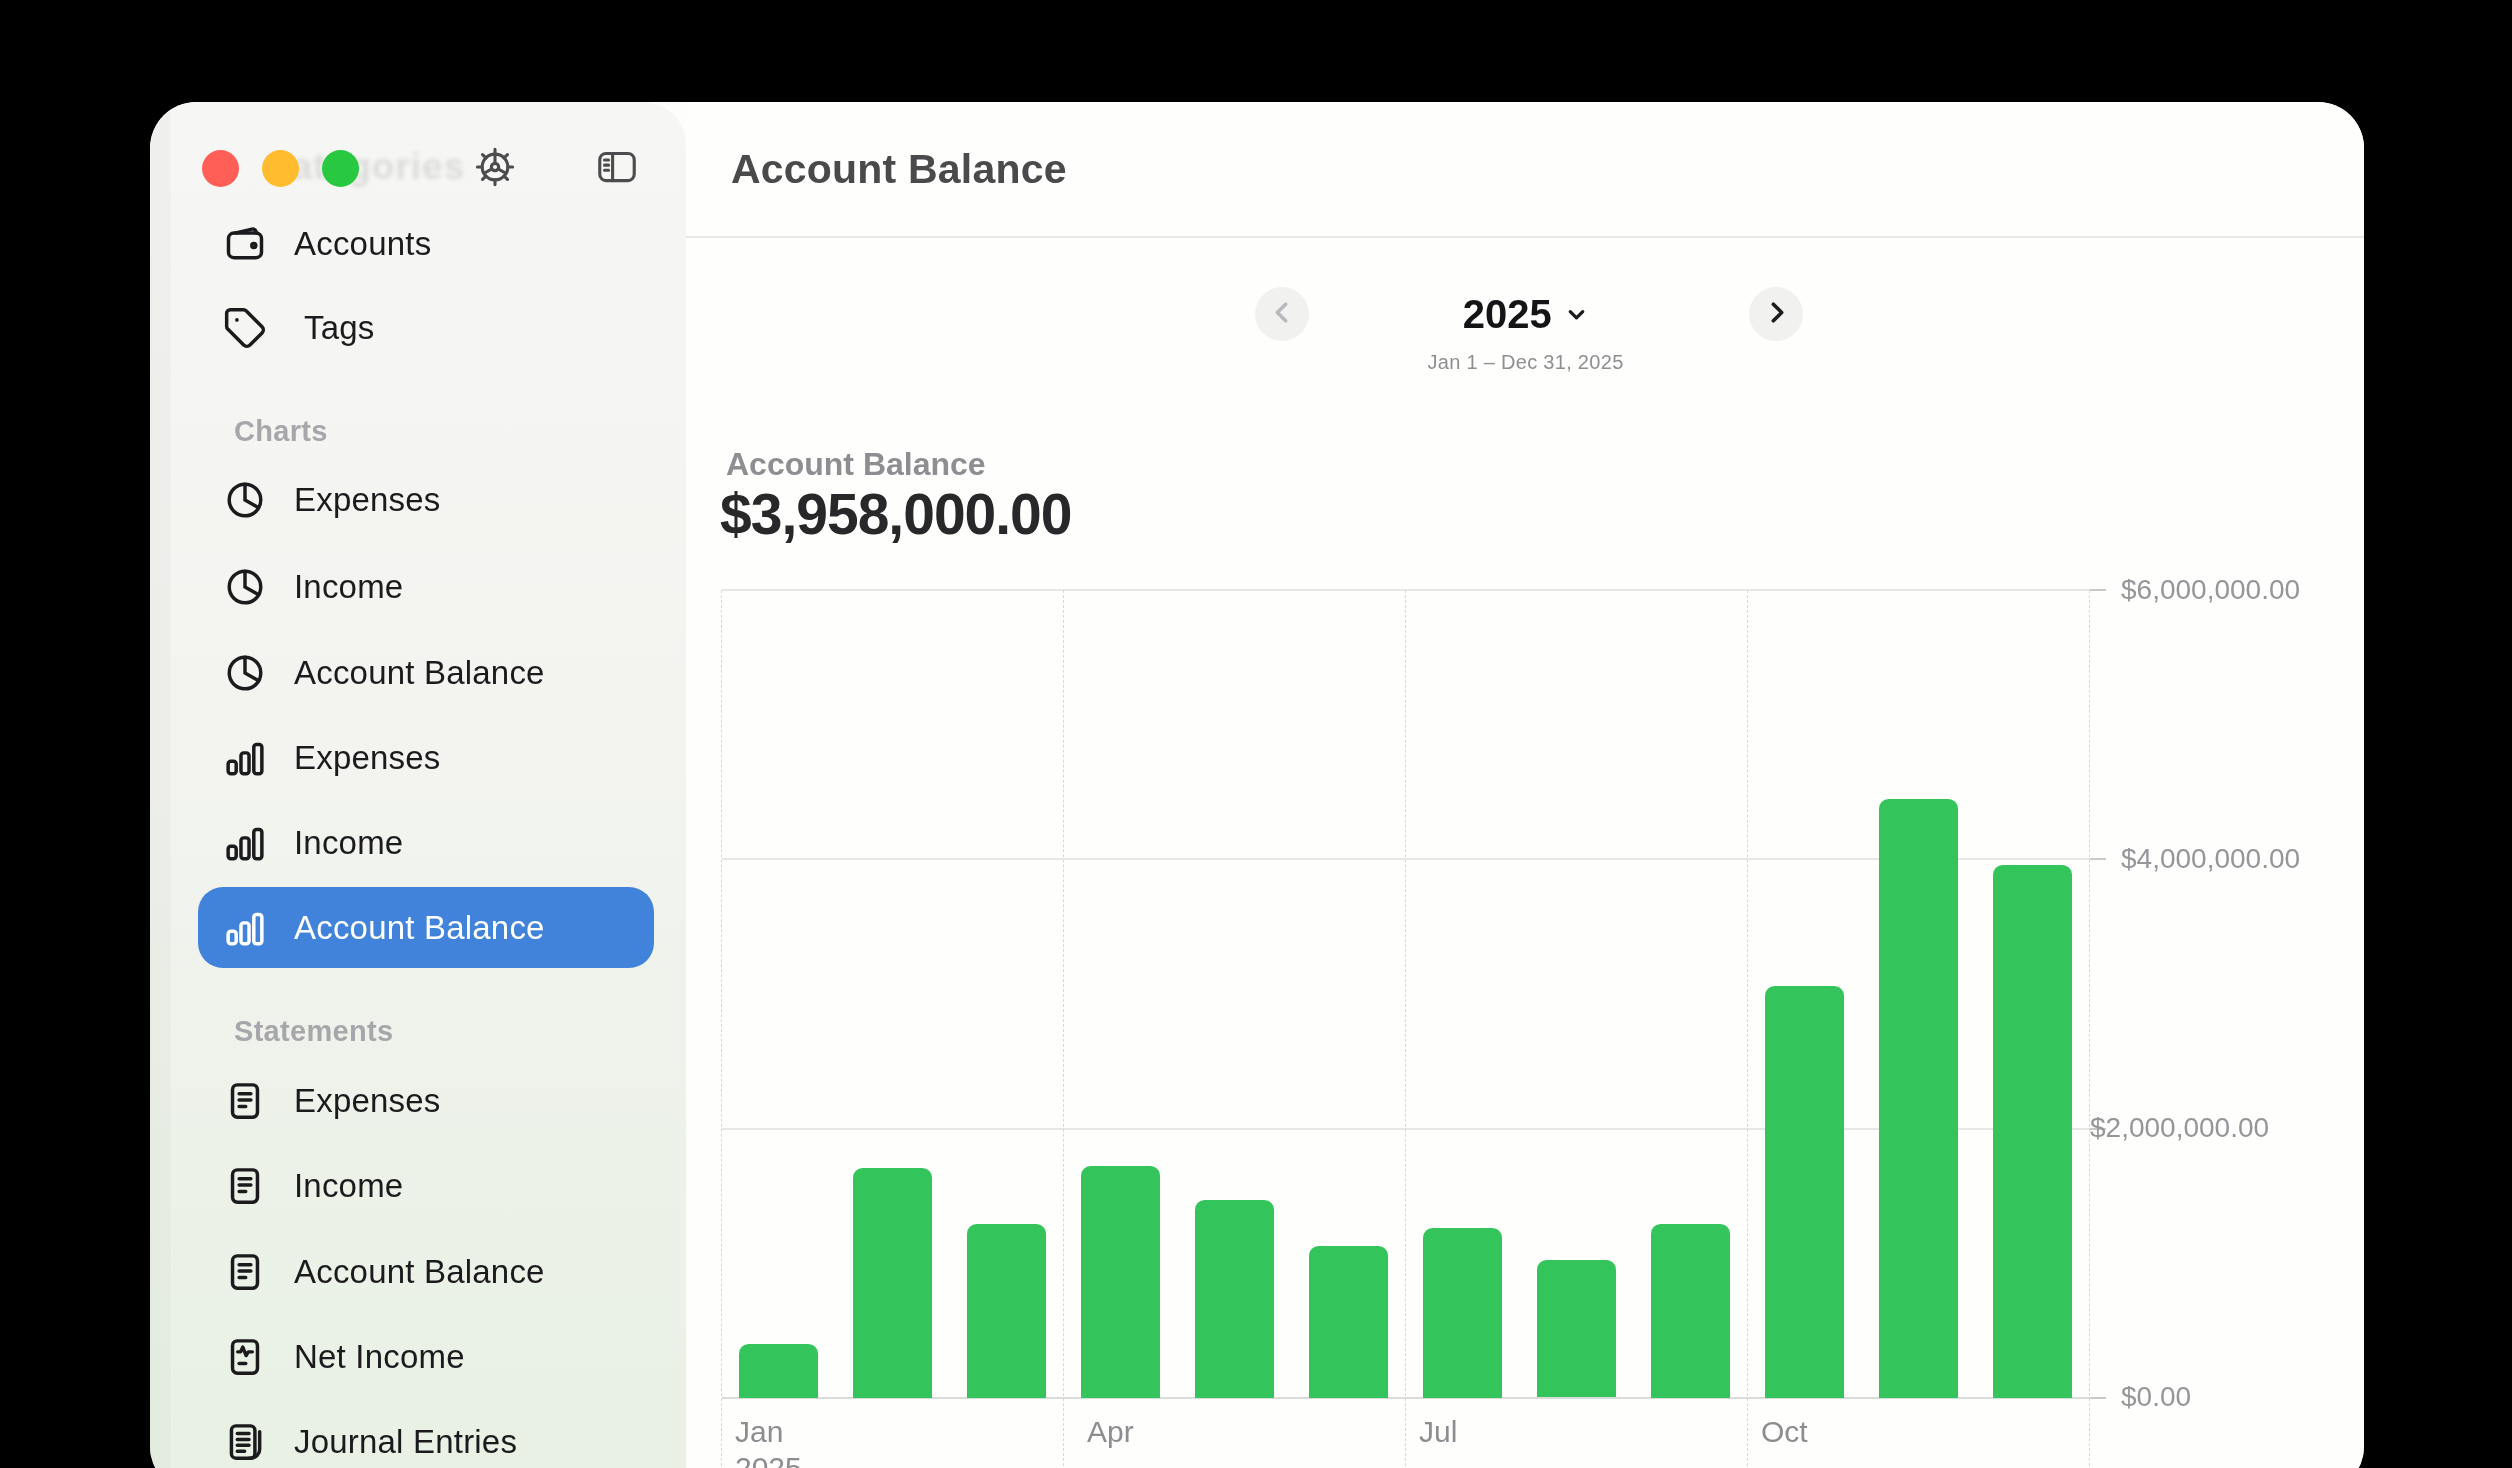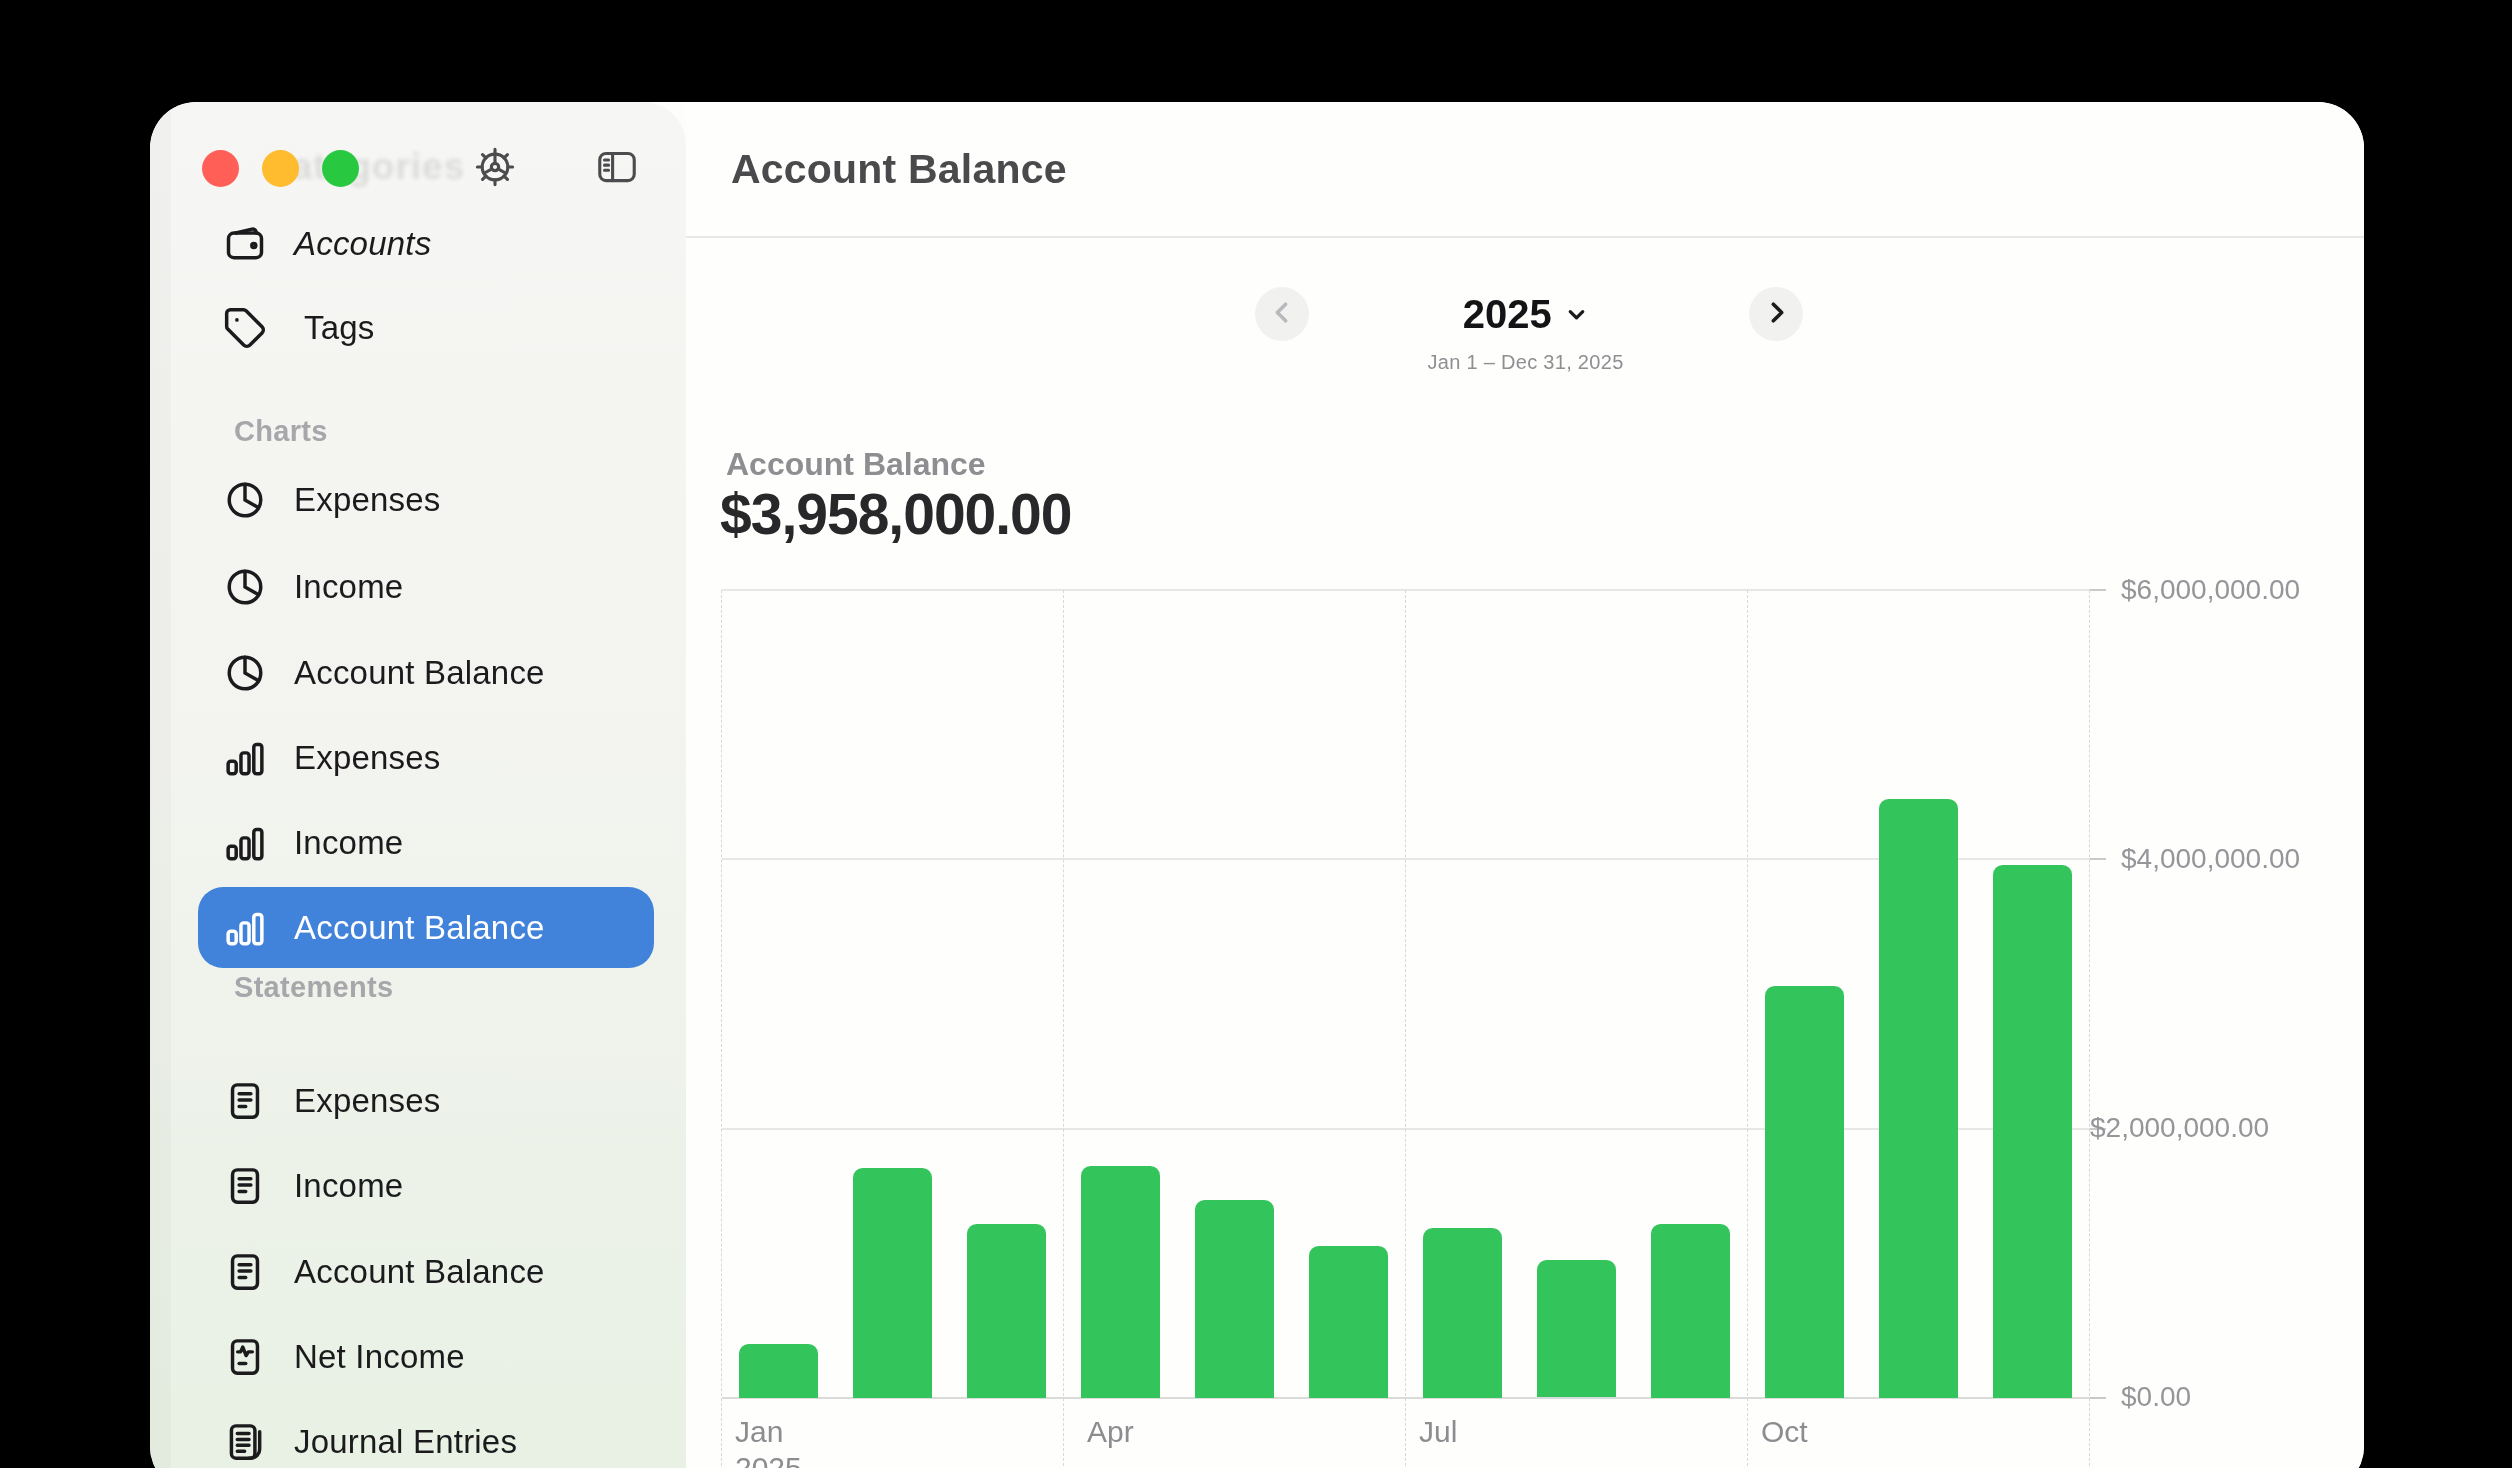--- a/index.html
+++ b/index.html
@@ -123,21 +123,21 @@
       <span>
         <svg viewBox="0 0 24 24" fill="none" stroke="currentColor" stroke-width="1.7" stroke-linecap="round">
           <rect x="2.6" y="4.6" width="18.8" height="14.8" rx="3.4"></rect>
           <line x1="9.6" y1="4.6" x2="9.6" y2="19.4"></line>
           <path d="M5.2 8.2h2.2 M5.2 11h2.2 M5.2 13.8h2.2"></path>
         </svg>
       </span>
     </div>
 
     <div id="sideRows">
-        <div class="side-row" style="top: 107px; font-style: italic;">
+        <div class="side-row" style="top: 107px;">
           <span class="icon">
             <svg viewBox="0 0 24 24" fill="none" stroke="currentColor" stroke-width="1.9" stroke-linecap="round" stroke-linejoin="round">
               <rect x="3" y="6" width="18" height="13.5" rx="3"></rect>
               <path d="M7 6 15.8 3.9a1.8 1.8 0 0 1 2.2 1.3L18.2 6"></path>
               <circle cx="16.8" cy="12.8" r="1.1"></circle>
             </svg>
           </span>
           <span class="lbl">Accounts</span>
         </div>
         <div class="side-row" style="top: 191px; gap: 10px;">
@@ -200,21 +200,21 @@
         <div class="side-row selected" style="top: 785px;">
           <span class="icon">
             <svg viewBox="0 0 24 24" fill="none" stroke="currentColor" stroke-width="1.9" stroke-linecap="round" stroke-linejoin="round">
               <rect x="2.8" y="13.8" width="4.4" height="6.8" rx="1.5"></rect>
               <rect x="9.8" y="9.2" width="4.4" height="11.4" rx="1.5"></rect>
               <rect x="16.8" y="4.6" width="4.4" height="16" rx="1.5"></rect>
             </svg>
           </span>
           <span class="lbl">Account Balance</span>
         </div>
-        <div class="side-header" style="top: 867px;">Statements</div>
+        <div class="side-header" style="top: 911px;">Statements</div>
         <div class="side-row" style="top: 964px;">
           <span class="icon">
             <svg viewBox="0 0 24 24" fill="none" stroke="currentColor" stroke-width="1.9" stroke-linecap="round" stroke-linejoin="round">
               <rect x="5.2" y="3.2" width="13.6" height="17.6" rx="2.6"></rect>
               <path d="M8.8 8h6.4 M8.8 11.5h6.4 M8.8 15h3.6"></path>
             </svg>
           </span>
           <span class="lbl">Expenses</span>
         </div>
         <div class="side-row" style="top: 1049px;">

